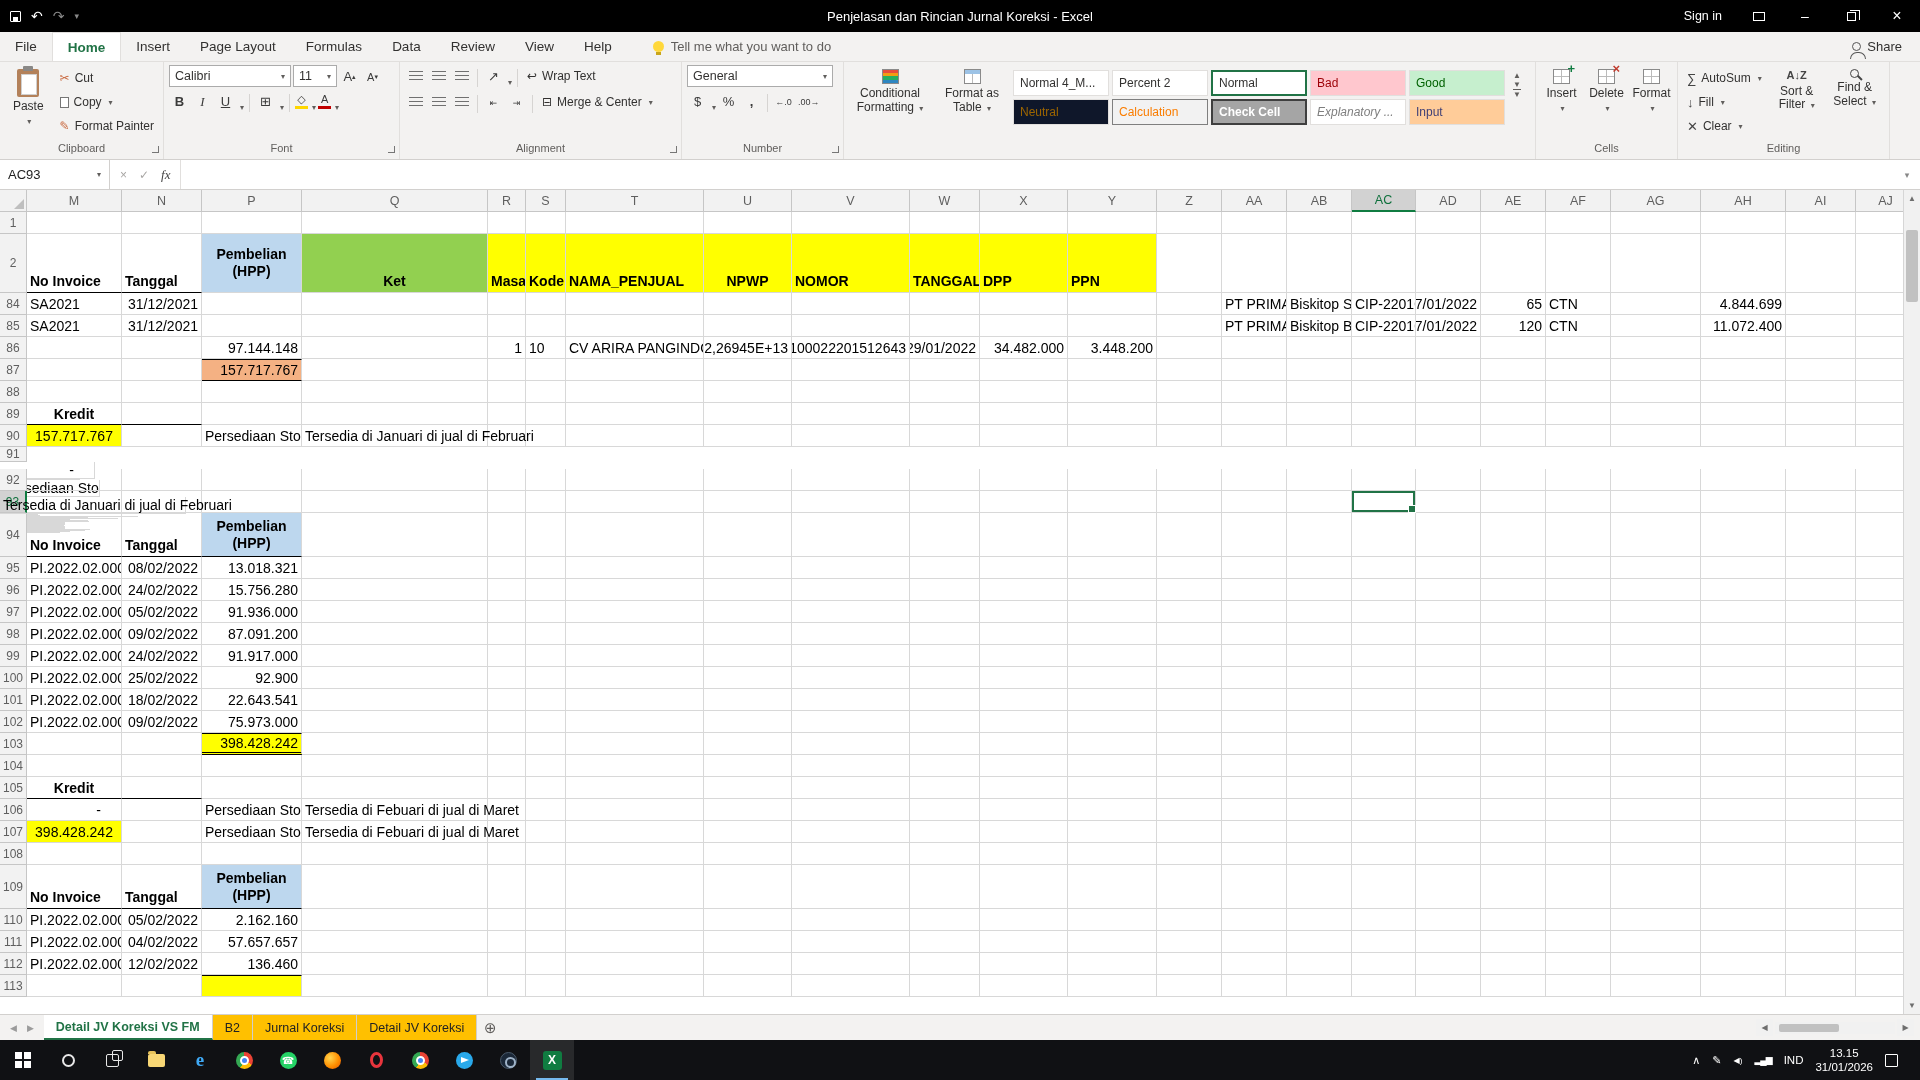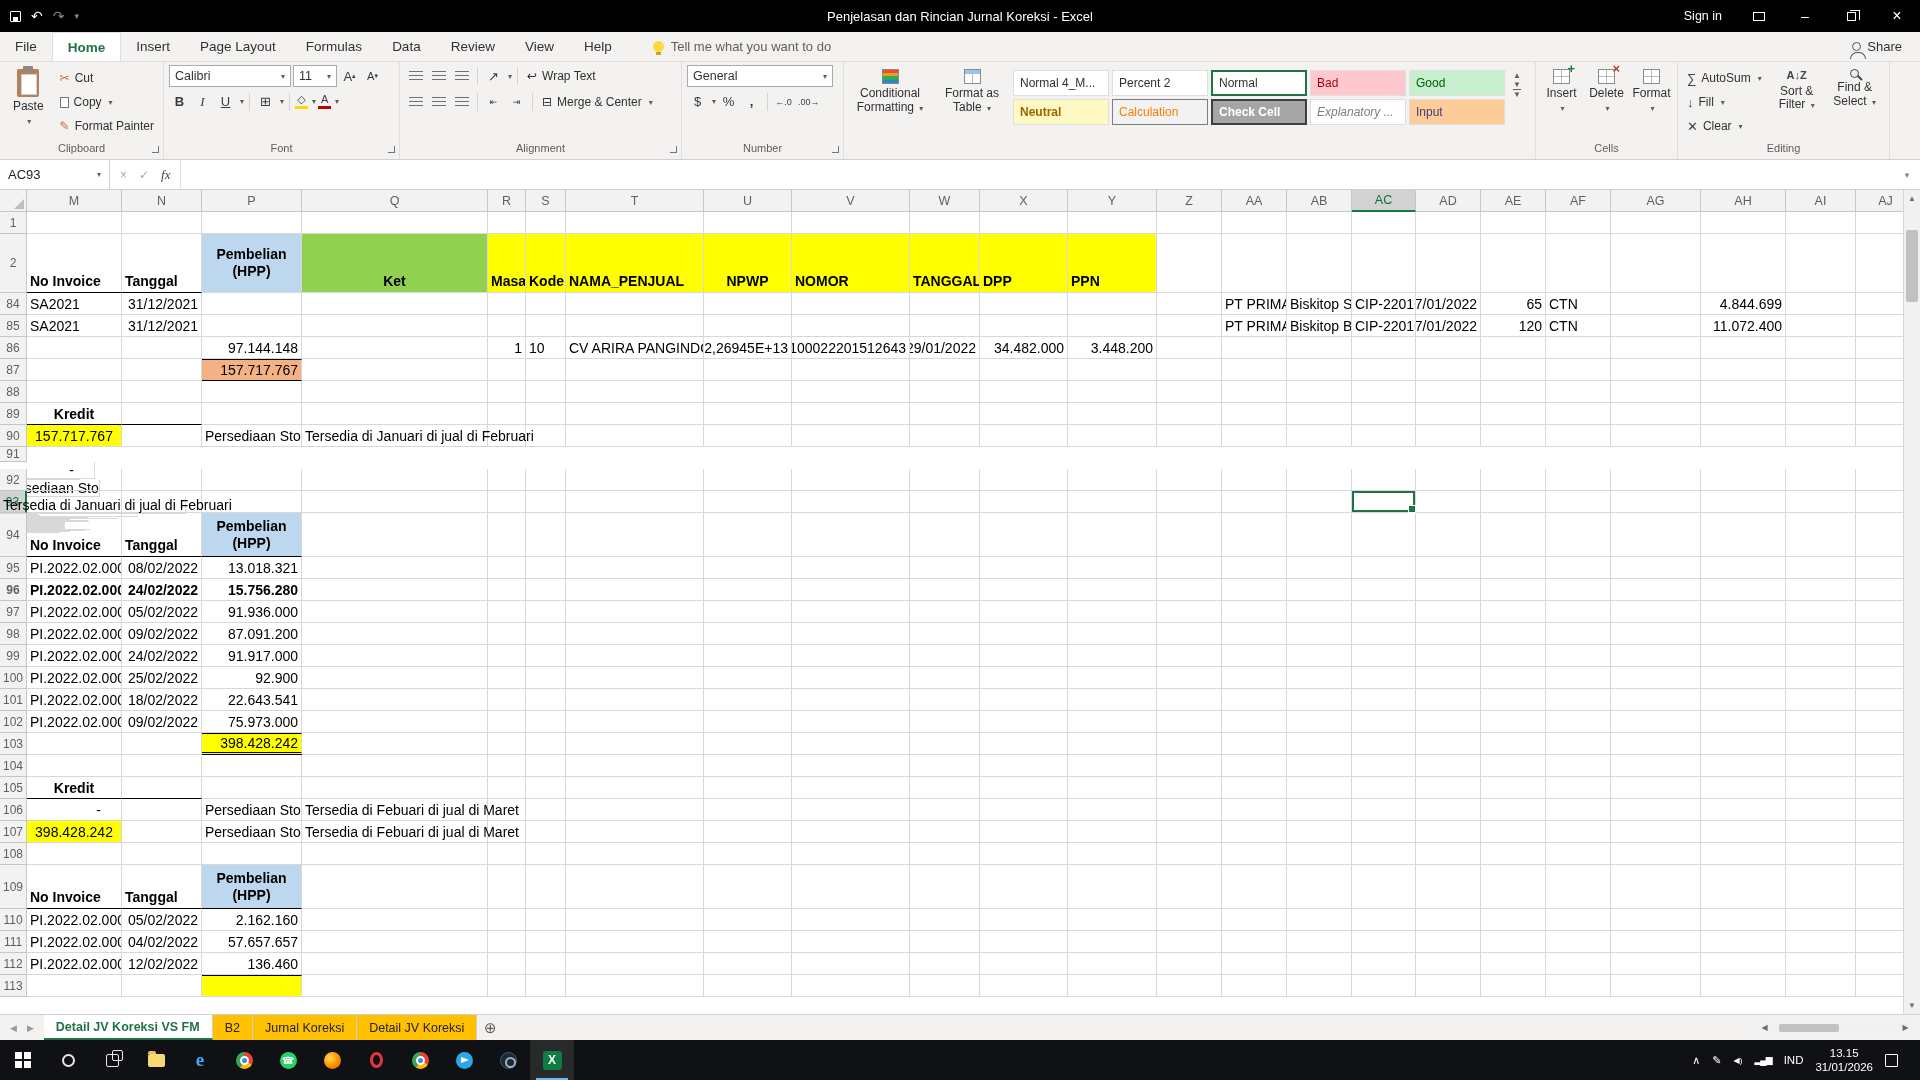--- a/index.html
+++ b/index.html
@@ -44,38 +44,38 @@
   .dda{font-size:8px;color:#605E5C;margin-left:2px;}
   .vcol{display:flex;flex-direction:column;gap:2px;padding-top:2px;}
   .sbtn{display:flex;align-items:center;gap:5px;height:22px;font-size:12px;color:#323130;background:none;border:none;padding:0 4px;white-space:nowrap;font-family:inherit;}
   .si{font-size:12px;color:#C8653A;}
   .ico-copy{position:relative;width:9px;height:11px;border:1px solid #767676;background:#fff;display:inline-block;}
   .ico-copy::before{content:'';position:absolute;left:2px;top:-4px;width:9px;height:11px;border:1px solid #767676;background:#F3F2F1;z-index:-1;}
   .ico-paste{width:22px;height:28px;background:#B3815A;border-radius:2px;position:relative;}
   .ico-paste::before{content:'';position:absolute;left:6px;top:-3px;width:10px;height:5px;background:#8a8886;border-radius:1px;}
   .ico-paste::after{content:'';position:absolute;left:4px;top:5px;width:14px;height:19px;background:#fff;border:1px solid #d0d0d0;}
   .vstackg{flex-direction:column;gap:4px;}
-  .hrow{display:flex;align-items:center;gap:2px;}
+  .hrow{display:flex;align-items:flex-end;gap:2px;}
   .combo{height:22px;border:1px solid #ABABAB;background:#fff;font-size:12.5px;color:#323130;display:flex;align-items:center;justify-content:space-between;padding:0 5px;}
   .tbtn{min-width:21px;height:21px;border:none;background:none;font-size:13px;color:#3b3b3b;display:inline-flex;align-items:center;justify-content:center;padding:0 2px;font-family:inherit;}
   .tbtn.bold{font-weight:bold;}
   .tbtn.ital{font-style:italic;font-family:"Liberation Serif",serif;}
   .tbtn.und{text-decoration:underline;}
   .vsep{width:1px;height:18px;background:#D6D4D2;margin:0 3px;}
   .colorbtn{display:inline-flex;flex-direction:column;align-items:center;justify-content:center;height:21px;}
   .colorbtn .glyph{font-size:11px;line-height:11px;color:#3b3b3b;}
   .colorbtn .bar{width:13px;height:3px;margin-top:1px;}
   .li{width:14px;height:11px;background:repeating-linear-gradient(to bottom,#707070 0 1.5px,transparent 1.5px 4px);display:inline-block;}
   .tinytxt{font-size:9px;}
   .gallery{display:grid;grid-template-columns:repeat(5,96px);grid-auto-rows:26px;gap:3px;padding-top:5px;}
   .chip{border:1px solid #E1DFDD;background:#fff;font-size:12px;color:#323130;display:flex;align-items:center;padding:0 6px;white-space:nowrap;overflow:hidden;}
   .chip.sel{border:2px solid #217346;}
   .chip.st-bad{background:#FFC7CE;color:#9C0006;}
   .chip.st-good{background:#C6EFCE;color:#006100;}
-  .chip.st-neutral{background:#fef9c3;color:#9C6500;font-weight:bold;}
+  .chip.st-neutral{background:#0f172a;color:#9C6500;}
   .chip.st-calc{background:#F2F2F2;color:#FA7D00;border:1px solid #7F7F7F;}
   .chip.st-check{background:#A5A5A5;color:#fff;font-weight:bold;border:2px solid #3F3F3F;}
   .chip.st-expl{font-style:italic;color:#7F7F7F;}
   .chip.st-input{background:#FFCC99;color:#3F3F76;}
   .galarrows{width:16px;display:flex;flex-direction:column;justify-content:space-between;padding:6px 0;align-items:center;color:#605E5C;font-size:8px;}
   .ico-grid{width:17px;height:15px;border:1px solid #8a8a8a;background:
     linear-gradient(to right,transparent 48%,#bbb 48% 54%,transparent 54%),
     linear-gradient(to bottom,transparent 44%,#bbb 44% 52%,transparent 52%),#fff;position:relative;}
   .ico-grid.ins::after{content:'+';position:absolute;right:-6px;top:-8px;color:#107C41;font-weight:bold;font-size:13px;}
   .ico-grid.del::after{content:'\00d7';position:absolute;right:-6px;top:-8px;color:#C0392B;font-weight:bold;font-size:13px;}
@@ -842,21 +842,21 @@
             <div class="cell" style="width: 65px;"></div>
             <div class="cell" style="width: 64px;"></div>
             <div class="cell" style="width: 65px;"></div>
             <div class="cell" style="width: 65px;"></div>
             <div class="cell" style="width: 65px;"></div>
             <div class="cell" style="width: 90px;"></div>
             <div class="cell" style="width: 85px;"></div>
             <div class="cell" style="width: 70px;"></div>
             <div class="cell" style="width: 60px;"></div>
           </div>
-          <div class="grow" style="height: 22px; font-weight: bold;">
+          <div class="grow" style="height: 22px;">
             <div class="rowhead">96</div>
             <div class="cell" style="width: 95px;">PI.2022.02.00043</div>
             <div class="cell r" style="width: 80px;">24/02/2022</div>
             <div class="cell r" style="width: 100px;">15.756.280</div>
             <div class="cell" style="width: 186px;"></div>
             <div class="cell" style="width: 38px;"></div>
             <div class="cell" style="width: 40px;"></div>
             <div class="cell" style="width: 138px;"></div>
             <div class="cell" style="width: 88px;"></div>
             <div class="cell" style="width: 118px;"></div>

